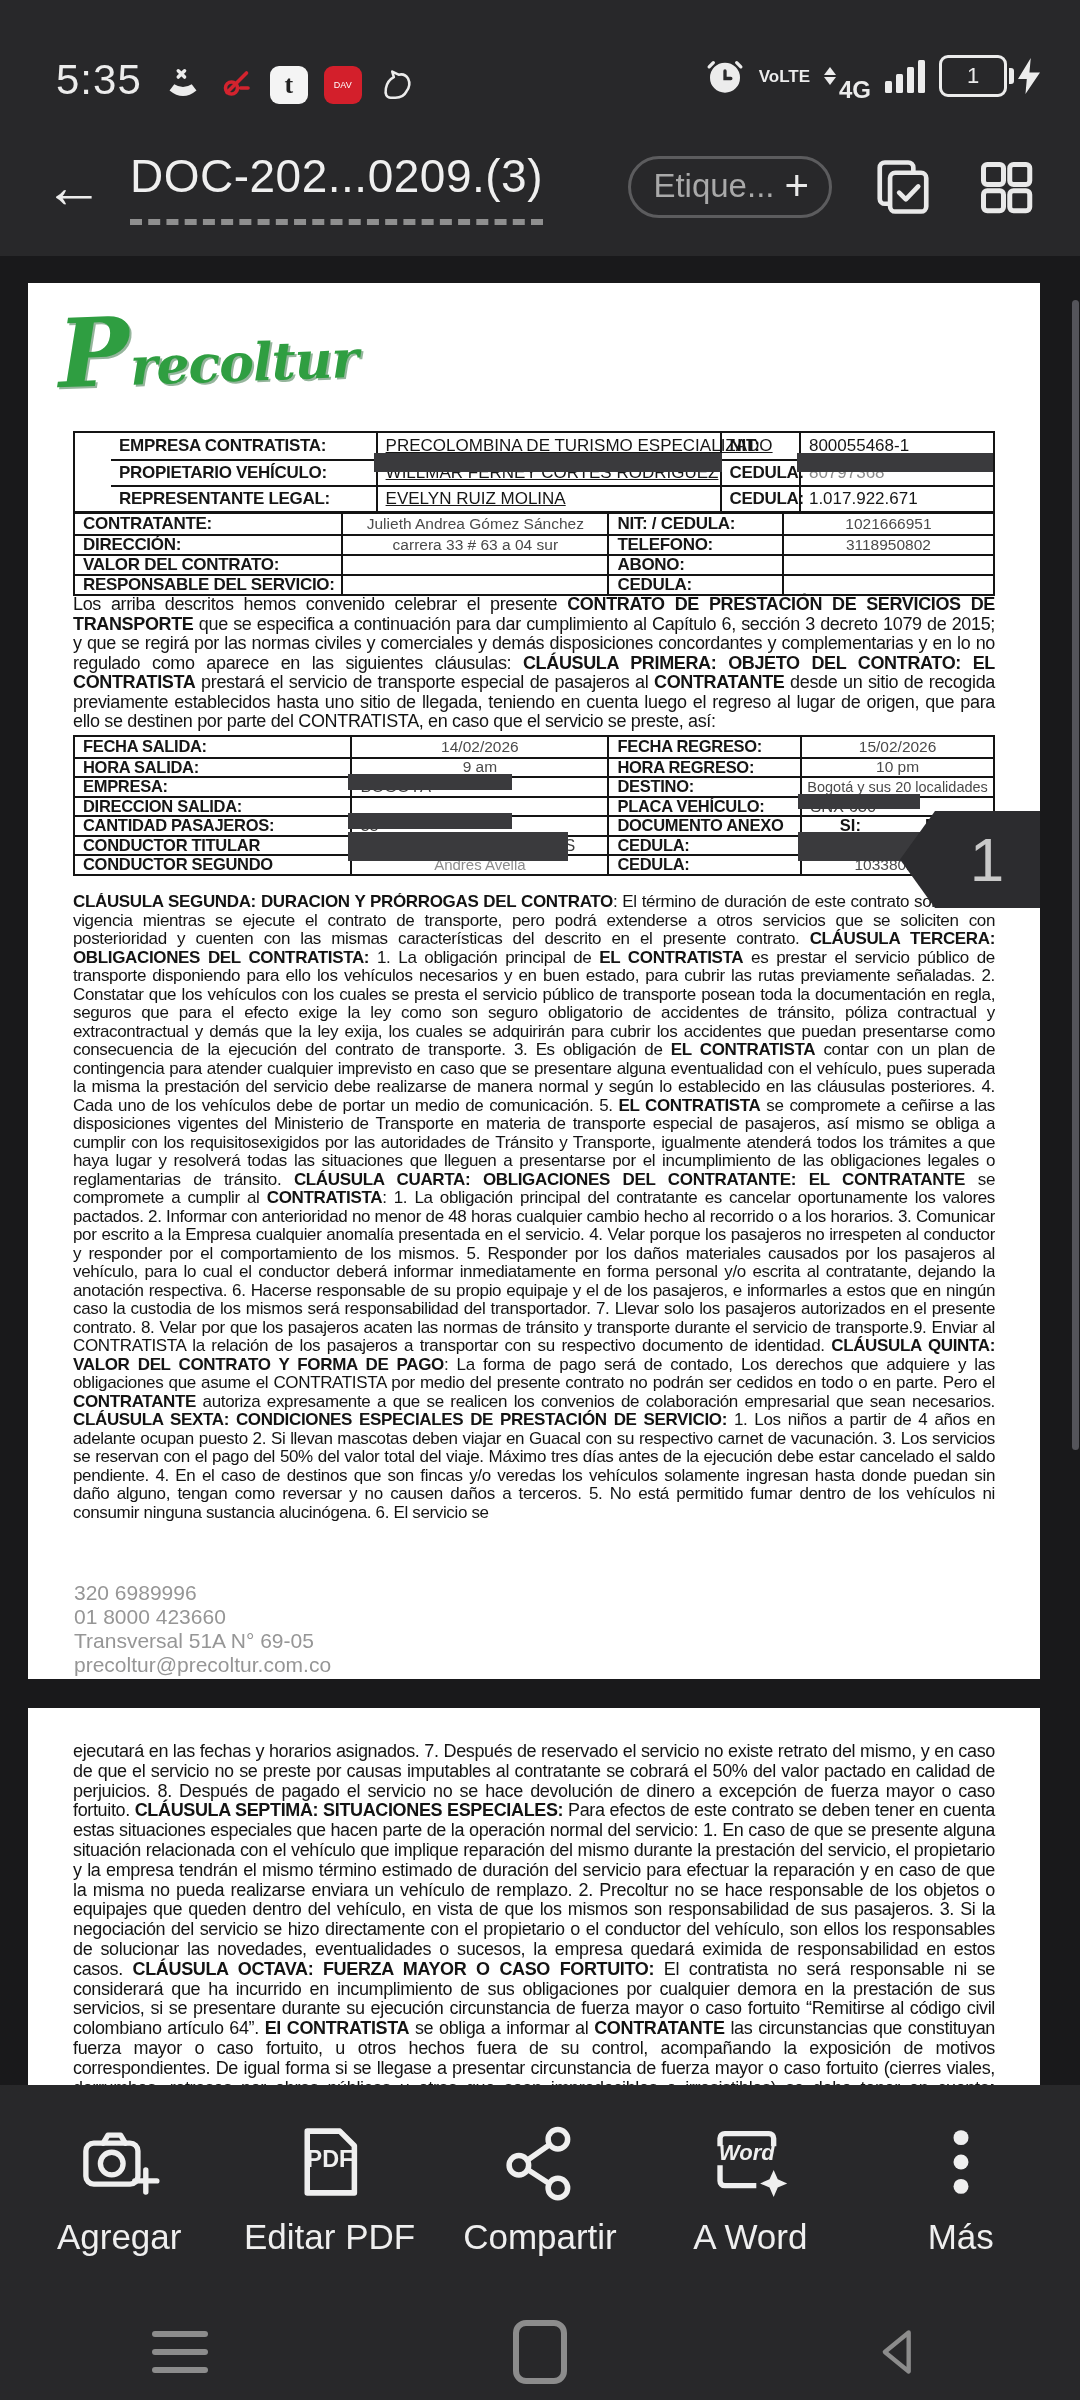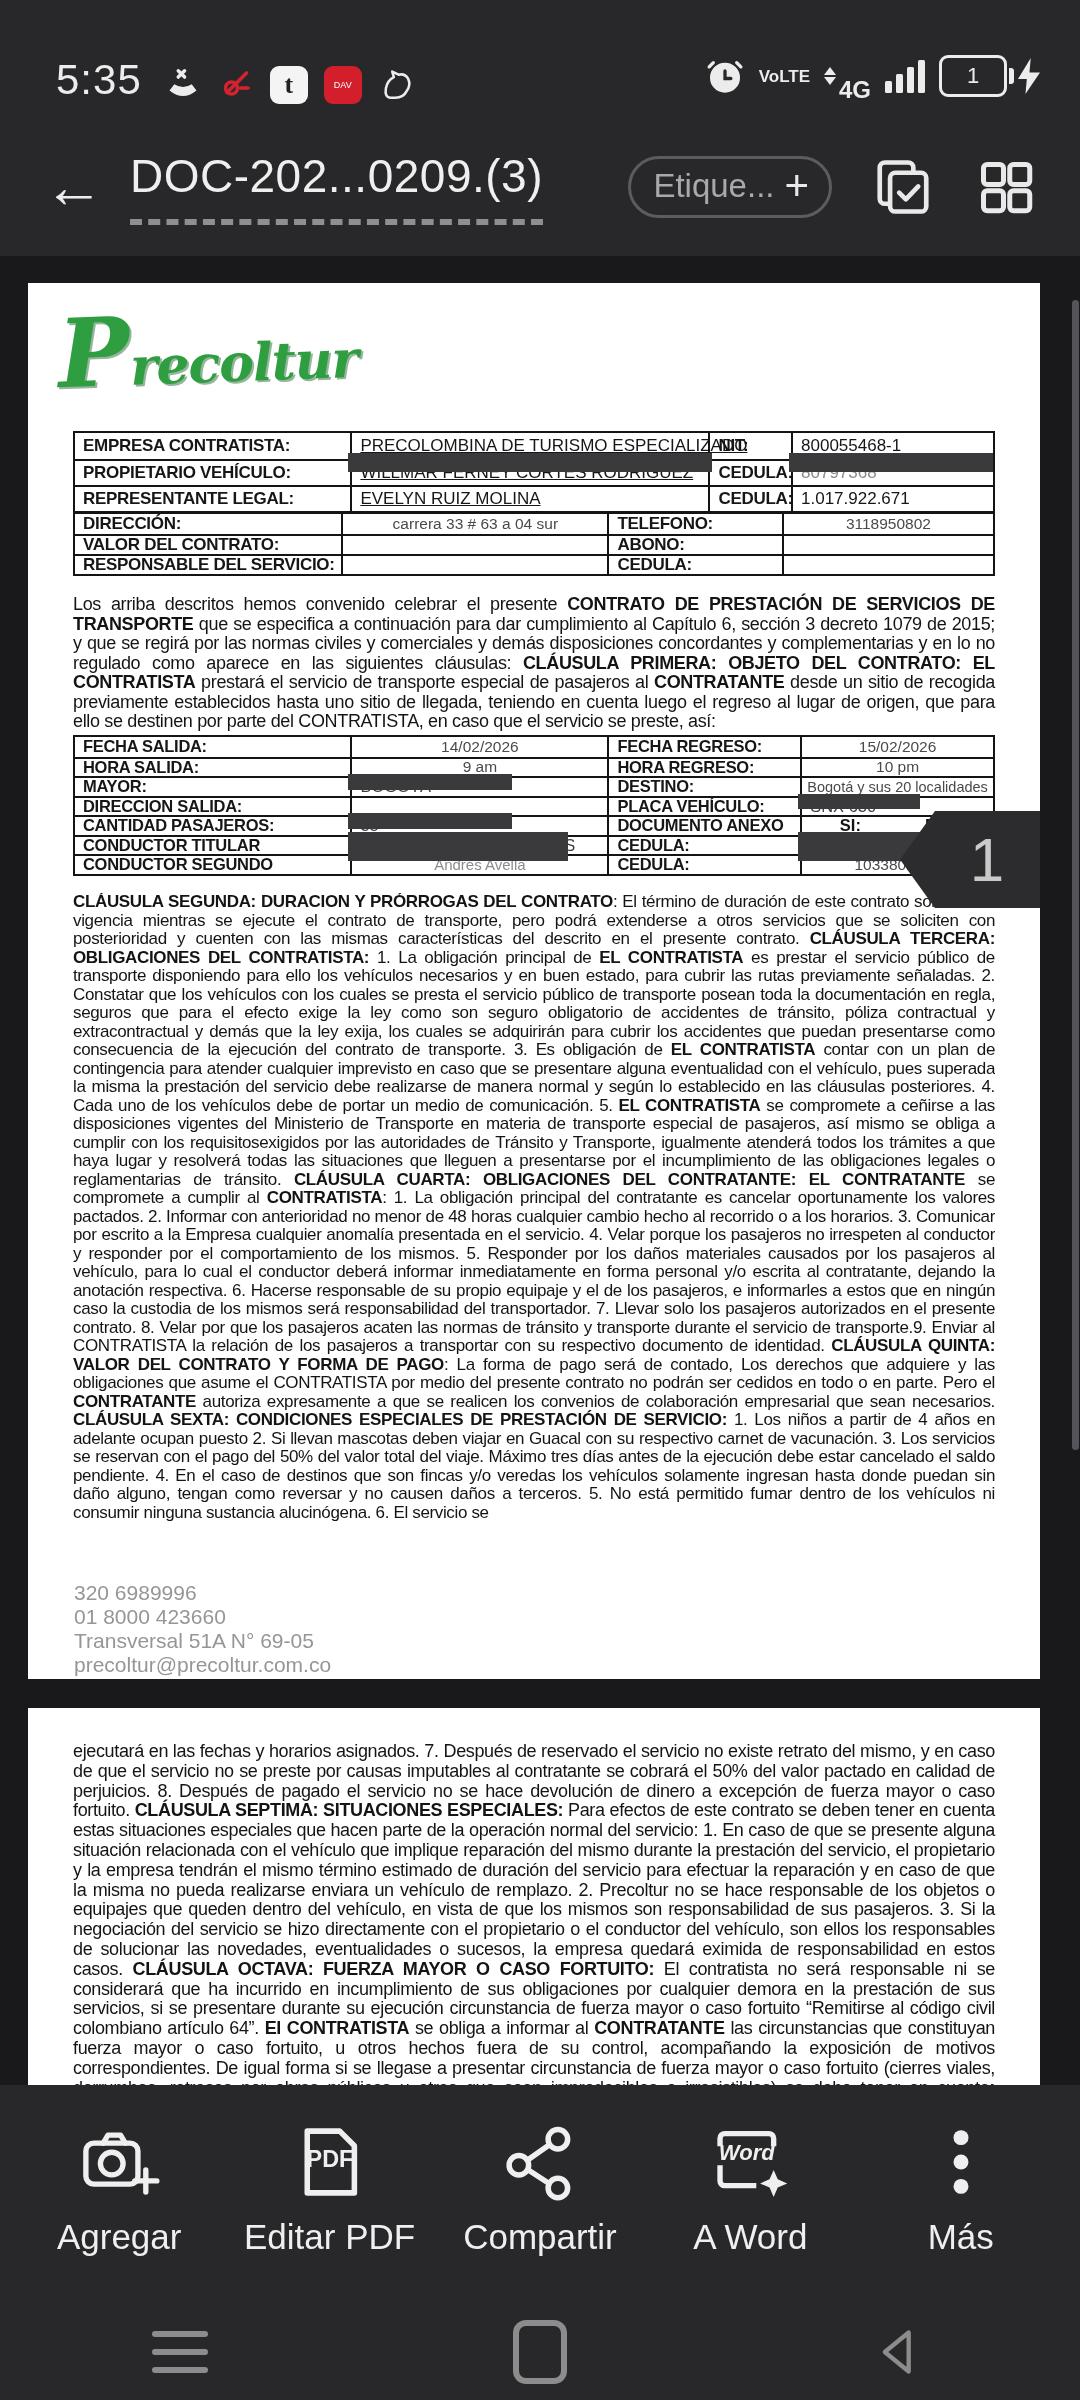--- a/index.html
+++ b/index.html
@@ -54,21 +54,21 @@
   .logo .cap{font-size:95px;}
   .logo .rest{font-size:52px;letter-spacing:-1px;}
   
   .ptable{position:absolute;left:45px;width:922px;border:2px solid #141414;box-sizing:border-box;font-size:17px;}
   .trow{display:flex;}
   .trow + .trow .tcell{border-top:2px solid #141414;}
   .tcell{box-sizing:border-box;padding:0 8px;display:flex;align-items:center;position:relative;overflow:visible;}
   .tcell + .tcell{border-left:2px solid #141414;}
   .tcell .ct{position:relative;z-index:1;white-space:nowrap;}
   .tcell:nth-child(odd) .ct{font-weight:bold;letter-spacing:-.3px;}
-  .t1 .trow{height:26px;}
+  .t1 .trow{height:26px;padding-left:36px;}
   .t1 .tcell:nth-child(1){width:30%;}
   .t1 .tcell:nth-child(2){width:39%;text-decoration:underline;}
   .t1 .tcell:nth-child(3){width:9%;}
   .t1 .tcell:nth-child(4){width:22%;}
   .t2 .trow{height:20px;}
   .t2 .tcell:nth-child(1){width:29%;}
   .t2 .tcell:nth-child(2){width:29%;justify-content:center;}
   .t2 .tcell:nth-child(3){width:19%;}
   .t2 .tcell:nth-child(4){width:23%;justify-content:center;}
   .t3 .trow{height:19.5px;}
@@ -237,20 +237,34 @@
             <span class="ct">CEDULA:</span>
           </div>
           <div class="tcell">
             <span class="ct">1.017.922.671</span>
           </div>
         </div>
       </div>
     <div class="ptable t2" style="top:229px">
         <div class="trow">
           <div class="tcell">
+            <span class="ct">CONTRATANTE:</span>
+          </div>
+          <div class="tcell hand">
+            <span class="ct">Julieth Andrea Gómez Sánchez</span>
+          </div>
+          <div class="tcell">
+            <span class="ct">NIT: / CEDULA:</span>
+          </div>
+          <div class="tcell hand">
+            <span class="ct">1021666951</span>
+          </div>
+        </div>
+        <div class="trow">
+          <div class="tcell">
             <span class="ct">DIRECCIÓN:</span>
           </div>
           <div class="tcell hand">
             <span class="ct">carrera 33 # 63 a 04 sur</span>
           </div>
           <div class="tcell">
             <span class="ct">TELEFONO:</span>
           </div>
           <div class="tcell hand">
             <span class="ct">3118950802</span>
@@ -312,21 +326,21 @@
           </div>
           <div class="tcell">
             <span class="ct">HORA REGRESO:</span>
           </div>
           <div class="tcell hand">
             <span class="ct">10 pm</span>
           </div>
         </div>
         <div class="trow">
           <div class="tcell">
-            <span class="ct">MAYOR:</span>
+            <span class="ct">EMPRESA:</span>
           </div>
           <div class="tcell peekdark">
             <span class="ct">BOGOTÁ</span>
             <div class="redact"></div>
           </div>
           <div class="tcell">
             <span class="ct">DESTINO:</span>
           </div>
           <div class="tcell hand small">
             <span class="ct">Bogotá y sus 20 localidades</span>

